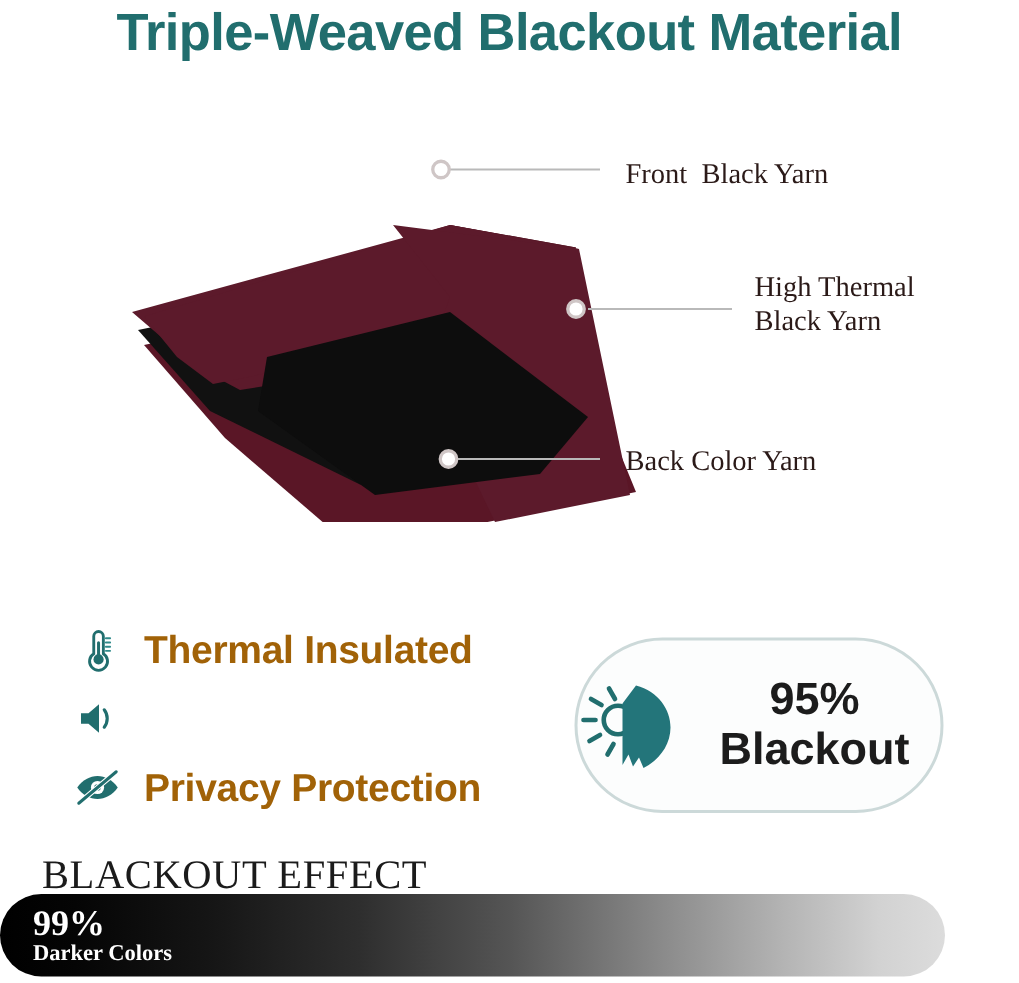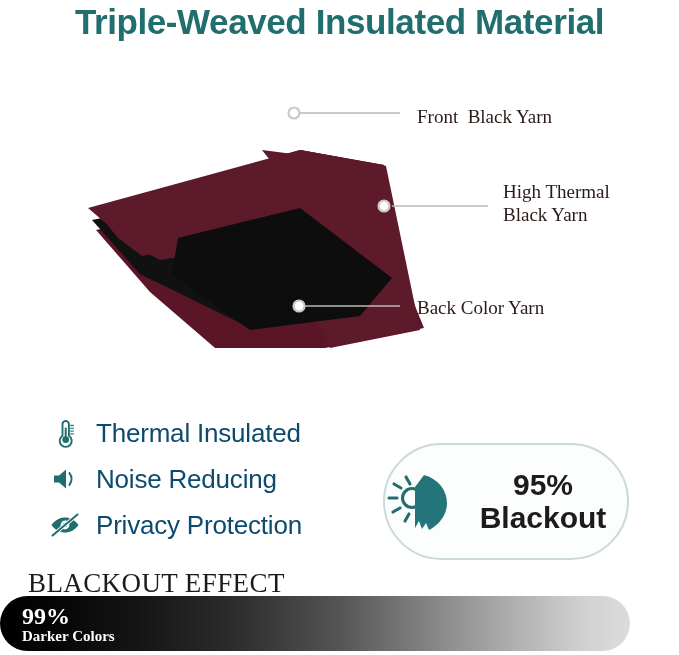--- a/index.html
+++ b/index.html
@@ -70,40 +70,40 @@
     width: 34px;
     height: 34px;
     flex: 0 0 34px;
     display: flex;
     align-items: center;
     justify-content: center;
   }
   .feature-label {
     font-family: "Liberation Sans", sans-serif;
     font-size: 26px;
-    color: #0c4a6e;
+    color: #a16207;
     letter-spacing: -0.2px;
     white-space: nowrap;
+    font-weight: bold;
   }
 
   
   #badge {
     position: absolute;
     left: 383px;
     top: 425px;
     width: 246px;
     height: 117px;
     border: 2px solid #ccd9d9;
     border-radius: 60px;
     background: #fcfdfd;
     display: flex;
     align-items: center;
     justify-content: flex-end;
     box-sizing: border-box;
-    margin-top: 18px;
   }
   #badge-icon {
     width: 74px;
     height: 70px;
     flex: 0 0 74px;
   }
   #badge-text {
     text-align: center;
     font-family: "Liberation Sans", sans-serif;
     font-weight: bold;
@@ -161,21 +161,21 @@
     top: 8px;
     color: #111111;
     text-align: right;
   }
   .bar-pct { font-size: 24px; display: block; }
   .bar-sub { font-size: 15px; display: block; }
 </style>
 </head>
 <body>
 
-<div id="title">Triple-Weaved Insulated Material</div>
+<div id="title">Triple-Weaved Blackout Material</div>
 
 <div id="diagram">
   <svg width="679" height="270" viewBox="0 0 679 270" xmlns="http://www.w3.org/2000/svg">
 
     <path d="M96,152 L300,108 L370,118 L424,250 L236,288 L150,214 Z" fill="#5a1626"></path>
 
     <path d="M92,142 L298,100 L362,113 L388,205 L240,245 L140,196 Z" fill="#111111"></path>
 
     <path d="M88,130 L300,72 L384,87 L366,122 L300,145 L236,170 L160,182 L130,166 Z" fill="#5c1a2b"></path>
 
@@ -224,21 +224,20 @@
     <span class="feature-label">Thermal Insulated</span>
   </div>
 
   <div class="feature-row">
     <span class="feature-icon">
       <svg width="30" height="30" viewBox="0 0 30 30" xmlns="http://www.w3.org/2000/svg">
         <path d="M4 11.5h5L16 5.5v19L9 18.5H4Z" fill="#216e6e"></path>
         <path d="M19.5 9.2a9.5 9.5 0 0 1 0 11.6" fill="none" stroke="#216e6e" stroke-width="2.1" stroke-linecap="round"></path>
       </svg>
     </span>
-    <span class="feature-label">Noise Reducing</span>
   </div>
 
   <div class="feature-row">
     <span class="feature-icon">
       <svg width="32" height="30" viewBox="0 0 32 30" xmlns="http://www.w3.org/2000/svg">
         <path d="M2.5 15C6 10 11 7.4 16 7.4S26 10 29.5 15C26 20 21 22.6 16 22.6S6 20 2.5 15Z" fill="#216e6e"></path>
         <circle cx="16" cy="15" r="4.4" fill="#ffffff"></circle>
         <circle cx="16" cy="15" r="2.2" fill="#216e6e"></circle>
         <line x1="3.5" y1="25.5" x2="28.5" y2="4.5" stroke="#ffffff" stroke-width="3.6" stroke-linecap="round"></line>
         <line x1="3.5" y1="25.5" x2="28.5" y2="4.5" stroke="#216e6e" stroke-width="2" stroke-linecap="round"></line>

